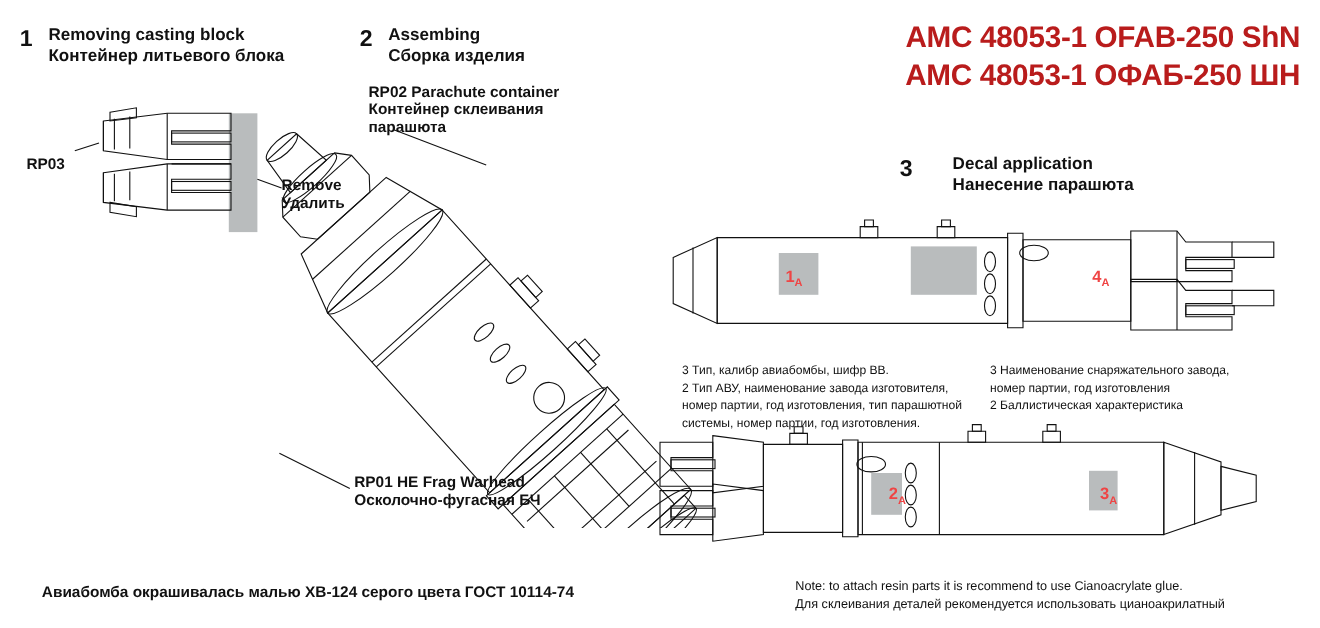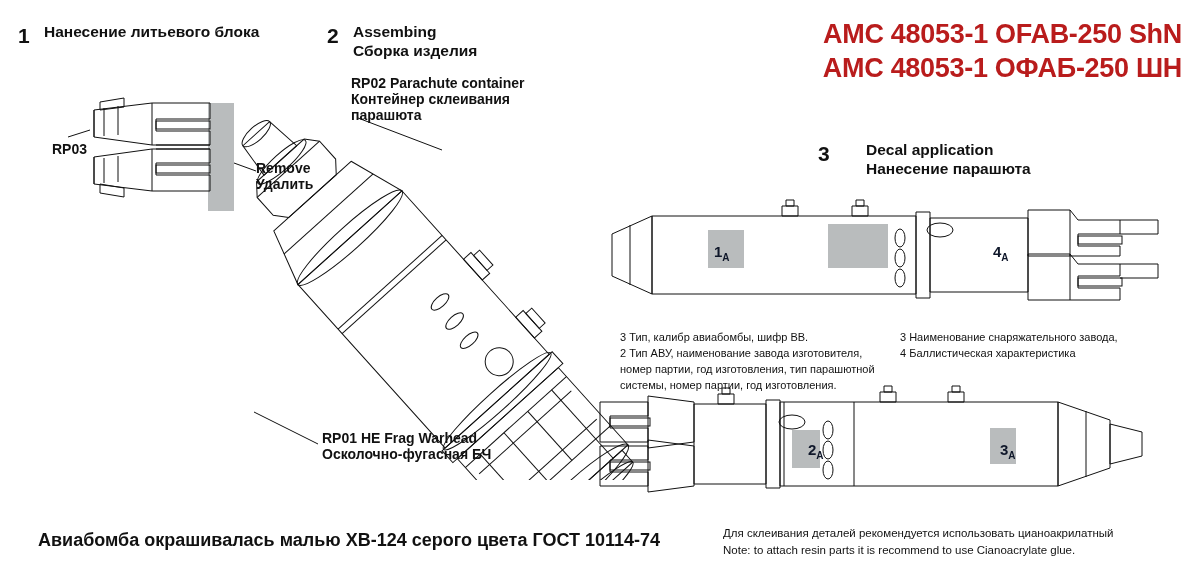--- a/index.html
+++ b/index.html
@@ -17,39 +17,40 @@
   }
   .step-title-en{font-size:15.5px;font-weight:bold;color:#111;line-height:1.25;}
   .step-title-ru{font-size:15.5px;font-weight:bold;color:#111;line-height:1.25;}
   .lbl-bold{font-size:14px;font-weight:bold;color:#111;}
   .title-main{
     font-size:27px;font-weight:bold;color:#b91c1c;letter-spacing:-0.3px;
     text-align:right;line-height:1.25;white-space:nowrap;
   }
   .note-small{font-size:11px;color:#111;line-height:1.45;}
   .note-bottom{font-size:11.5px;color:#111;line-height:1.5;}
-  .footer-txt{font-size:18px;font-weight:bold;color:#111;}
+  .footer-txt{font-size:14px;font-weight:bold;color:#111;}
   .decal-txt{
-    position:absolute;font-size:15px;font-weight:bold;color:#0f172a;
+    position:absolute;font-size:15px;font-weight:bold;color:#ef4444;
   }
   .decal-txt sub{font-size:10px;font-weight:bold;}
   svg{display:block;}
   .ln{stroke:#111;stroke-width:1;fill:none;}
 </style>
 </head>
 <body>
 
 <div class="abs title-main" style="right:18px;top:18px;width:560px;">
   <div>AMC 48053-1 OFAB-250 ShN</div>
   <div>AMC 48053-1 ОФАБ-250 ШН</div>
 </div>
 
 <div class="abs step-num" style="left:18px;top:24px;">1</div>
 <div class="abs" style="left:44px;top:22px;">
-  <div class="step-title-ru">Нанесение литьевого блока</div>
+  <div class="step-title-en">Removing casting block</div>
+  <div class="step-title-ru">Контейнер литьевого блока</div>
 </div>
 
 <div class="abs" style="left:60px;top:85px;">
 <svg width="250" height="160" viewBox="0 0 250 160">
 
   <rect x="148" y="18" width="26" height="108" fill="#b9bcbd" stroke="none"></rect>
 
   <path class="ln" d="M34,25 L92,18 L150,18 L150,34 L96,34 L96,46 L150,46 L150,60 L92,60 L34,52 Z"></path>
   <path class="ln" d="M34,25 L34,52"></path>
   <path class="ln" d="M44,23 L44,51"></path>
@@ -71,34 +72,34 @@
 
   <path class="ln" d="M96,60 L150,60"></path>
   <path class="ln" d="M96,64 L150,64"></path>
 
   <path class="ln" d="M8,52 L30,45"></path>
 
   <path class="ln" d="M174,78 L196,86"></path>
 </svg>
 </div>
 
-<div class="abs lbl-bold" style="left:52px;top:141px;">RP03</div>
+<div class="abs lbl-bold" style="left:24px;top:141px;">RP03</div>
 
 <div class="abs" style="left:256px;top:160px;">
   <div class="lbl-bold">Remove</div>
   <div class="lbl-bold">Удалить</div>
 </div>
 
 <div class="abs step-num" style="left:327px;top:24px;">2</div>
 <div class="abs" style="left:353px;top:22px;">
   <div class="step-title-en">Assembing</div>
   <div class="step-title-ru">Сборка изделия</div>
 </div>
 
-<div class="abs" style="left:351px;top:75px;width:210px;">
+<div class="abs" style="left:335px;top:75px;width:210px;">
   <div class="lbl-bold">RP02 Parachute container</div>
   <div class="lbl-bold" style="white-space:pre-line;">Контейнер склеивания
 парашюта</div>
 </div>
 
 <div class="abs" style="left:40px;top:40px;">
 <svg width="620" height="440" viewBox="0 0 620 440">
   <g transform="rotate(48 330 220)">
 
     <path class="ln" d="M196,188 L208,178 L232,178 L244,188 L244,252 L232,262 L208,262 L196,252 Z" fill="#e9ebec"></path>
@@ -205,21 +206,22 @@
 </div>
 
 <div class="abs note-small" style="left:620px;top:330px;width:300px;">
   <div>3 Тип, калибр авиабомбы, шифр ВВ.</div>
   <div>2 Тип АВУ, наименование завода изготовителя,</div>
   <div>номер партии, год изготовления, тип парашютной</div>
   <div>системы, номер партии, год изготовления.</div>
 </div>
 <div class="abs note-small" style="left:900px;top:330px;width:290px;">
   <div>3 Наименование снаряжательного завода,</div>
-  <div>4 Баллистическая характеристика</div>
+  <div>номер партии, год изготовления</div>
+  <div>2 Баллистическая характеристика</div>
 </div>
 
 <div class="abs" style="left:590px;top:380px;">
 <svg width="590" height="140" viewBox="0 0 590 140">
 
   <path class="ln" d="M10,22 L58,22 L58,36 L20,36 L20,48 L58,48 L58,62 L10,62 L10,22 Z" fill="#e9ebec"></path>
   <path class="ln" d="M10,66 L58,66 L58,80 L20,80 L20,92 L58,92 L58,106 L10,106 L10,66 Z" fill="#e9ebec"></path>
   <path class="ln" d="M58,16 L104,22 L104,62 L58,68 Z" fill="#e9ebec"></path>
   <path class="ln" d="M58,60 L104,66 L104,106 L58,112 Z" fill="#e9ebec"></path>
   <rect class="ln" x="20" y="38" width="40" height="8" fill="#cfd3d4"></rect>
@@ -254,17 +256,17 @@
 </svg>
 </div>
 <div class="decal-txt" style="left:808px;top:441px;">
   <span>2</span><sub>A</sub>
 </div>
 <div class="decal-txt" style="left:1000px;top:441px;">
   <span>3</span><sub>A</sub>
 </div>
 
 <div class="abs note-bottom" style="left:723px;top:525px;width:470px;">
+  <div>Note: to attach resin parts it is recommend to use Cianoacrylate glue.</div>
   <div>Для  склеивания  деталей  рекомендуется  использовать  цианоакрилатный</div>
-  <div>Note: to attach resin parts it is recommend to use Cianoacrylate glue.</div>
 </div>
 
 <div class="abs footer-txt" style="left:38px;top:530px;">Авиабомба окрашивалась малью ХВ-124 серого цвета ГОСТ 10114-74</div>
 
 </body></html>

